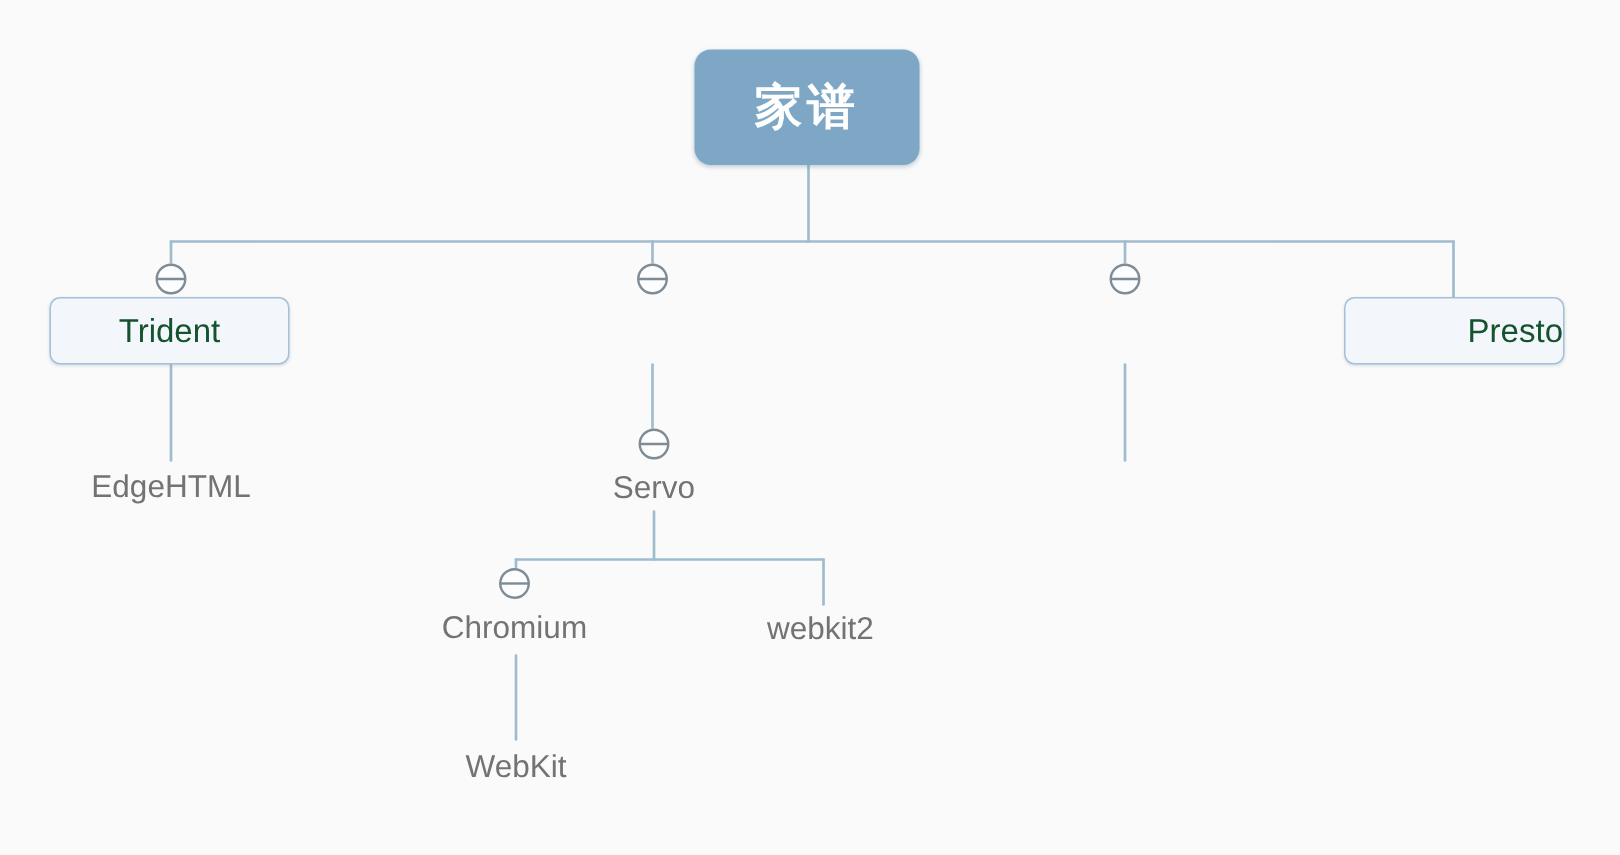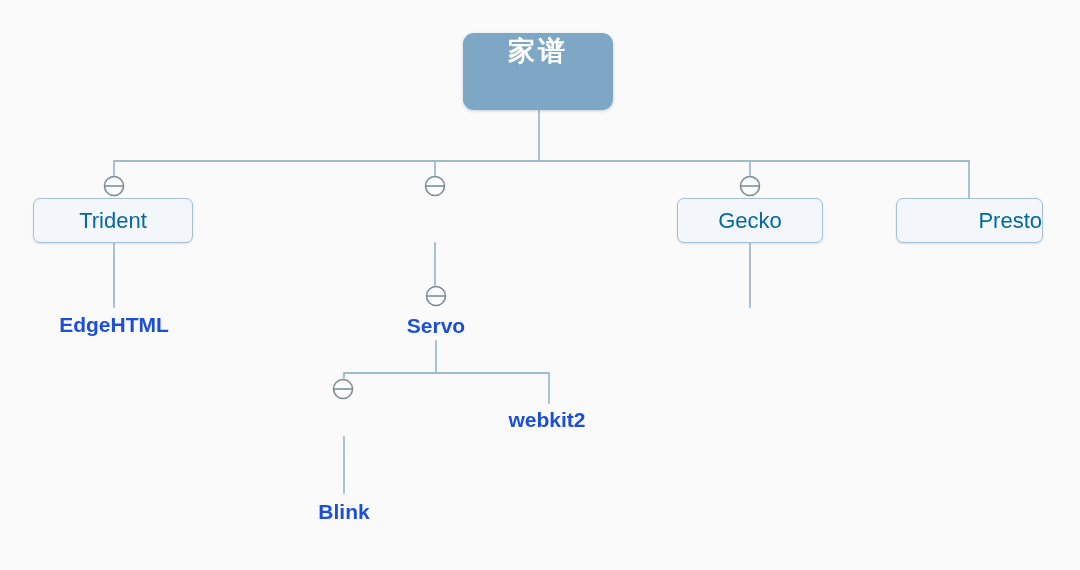--- a/index.html
+++ b/index.html
@@ -9,42 +9,42 @@
     background:#fafafa;
     font-family:"Liberation Sans","DejaVu Sans",sans-serif;
     overflow:hidden;
   }
   svg.wires{position:absolute;left:0;top:0;width:1080px;height:570px;}
   svg.wires line{stroke:#9fbcce;stroke-width:1.8;stroke-linecap:round;}
 
   .root-node{
     position:absolute;left:463px;top:33px;width:150px;height:77px;
     background:#7da7c4;border-radius:11px;
-    display:flex;justify-content:center;
-    color:#ffffff;font-size:27px;font-weight:bold;letter-spacing:3px;
+    display:flex;align-items:center;justify-content:center;
+    color:#ffffff;font-size:32px;font-weight:bold;letter-spacing:3px;
     box-shadow:0 1px 3px rgba(90,120,150,.35);
     cursor:pointer;
   }
   .box-node{
     position:absolute;top:198px;height:45px;box-sizing:border-box;
     background:#f3f6fa;border:1.5px solid #a6c0d8;border-radius:7px;
     display:flex;align-items:center;justify-content:center;
-    color:#0369a1;font-size:22px;
+    color:#14532d;font-size:22px;
     box-shadow:0 1px 2px rgba(120,140,160,.25);
     cursor:pointer;
   }
   .box-trident{left:33px;width:160px;}
   .box-khtml{left:355px;width:161px;}
   .box-gecko{left:677px;width:146px;}
   .box-presto{left:896px;width:147px;justify-content:flex-end;}
 
   .leaf-node{
     position:absolute;width:180px;text-align:center;
-    color:#1d4ed8;font-size:21px;line-height:26px;
-    cursor:pointer;background:transparent;border:none;padding:0;font-weight:bold;
+    color:#737373;font-size:21px;line-height:26px;
+    cursor:pointer;background:transparent;border:none;padding:0;
   }
   .leaf-edgehtml{left:24px;top:312px;}
   .leaf-webkit{left:346px;top:313px;}
   .leaf-servo{left:661px;top:313px;}
   .leaf-chromium{left:253px;top:406px;}
   .leaf-webkit2{left:457px;top:407px;}
   .leaf-blink{left:254px;top:499px;}
 
   .collapse{
     position:absolute;width:22px;height:22px;padding:0;margin:0;
@@ -122,25 +122,23 @@
       <svg width="22" height="22" viewBox="0 0 22 22">
           <circle cx="11" cy="11" r="9.5"></circle>
           <line x1="1.5" y1="11" x2="20.5" y2="11"></line>
         </svg>
     </span>
   </button>
 
   <div class="box-node box-trident">
     <span>Trident</span>
   </div>
-  <div class="box-node box-gecko">
-    <span>Gecko</span>
-  </div>
   <div class="box-node box-presto">
     <span>Presto</span>
   </div>
 
   <div class="leaf-node leaf-edgehtml">EdgeHTML</div>
   <div class="leaf-node leaf-webkit">Servo</div>
+  <div class="leaf-node leaf-chromium">Chromium</div>
   <div class="leaf-node leaf-webkit2">webkit2</div>
-  <div class="leaf-node leaf-blink">Blink</div>
+  <div class="leaf-node leaf-blink">WebKit</div>
 
 </div>
 
 </body></html>

